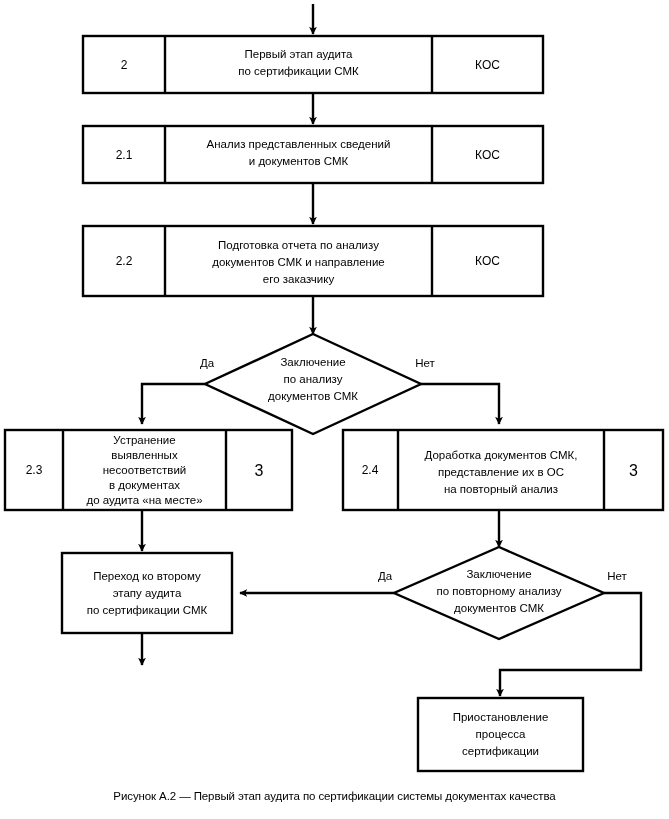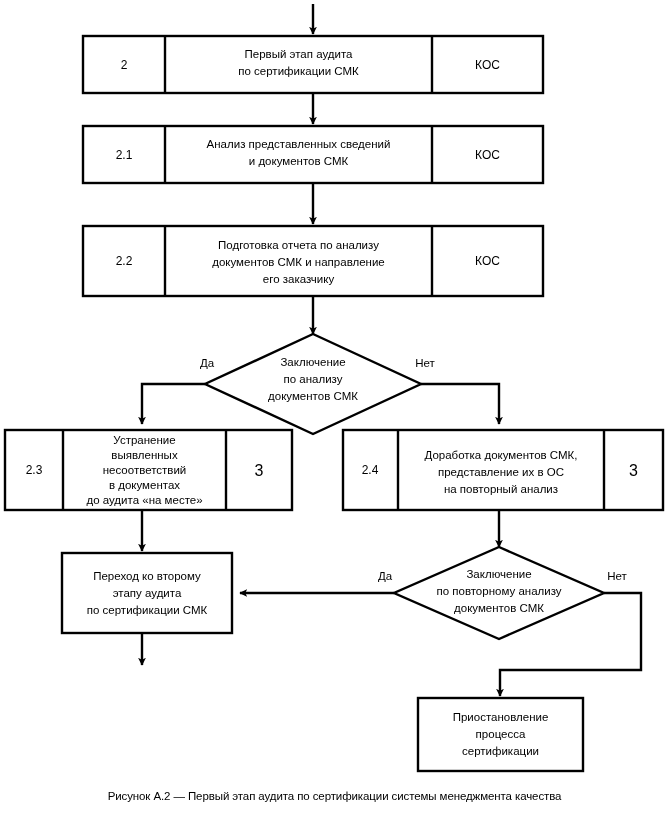--- a/index.html
+++ b/index.html
@@ -200,15 +200,15 @@
     <line class="conn" x1="142" y1="633" x2="142" y2="665" marker-end="url(#arrowhead)"></line>
 
     <g>
       <rect class="box-rect" x="418" y="698" width="165" height="73"></rect>
       <text class="cell-text" x="500.5" y="721">Приостановление</text>
       <text class="cell-text" x="500.5" y="738">процесса</text>
       <text class="cell-text" x="500.5" y="755">сертификации</text>
     </g>
   </svg>
 
-  <div class="caption">Рисунок А.2 — Первый этап аудита по сертификации системы менеджмента качества</div>
+  <div class="caption">Рисунок А.2 — Первый этап аудита по сертификации системы документах качества</div>
 
 </div>
 
 </body></html>

